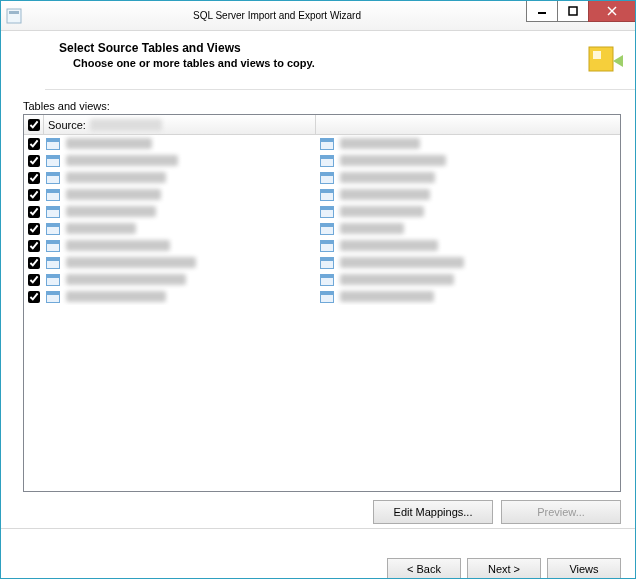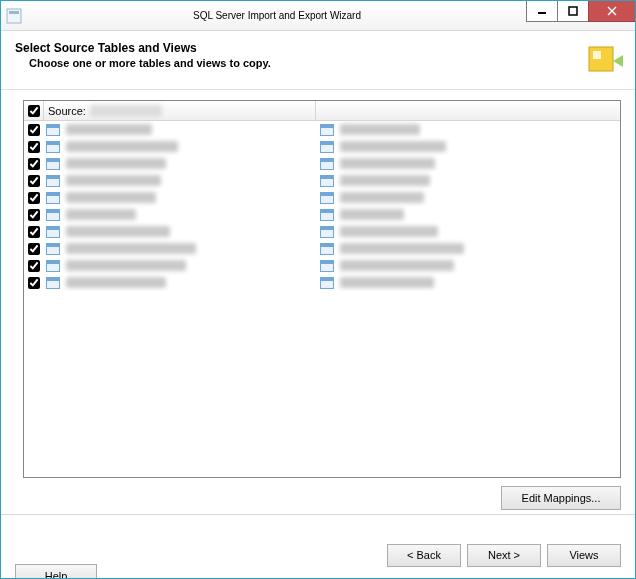--- a/index.html
+++ b/index.html
@@ -57,20 +57,21 @@
     border-color: #a04040;
   }
   
   .header-band {
     padding: 10px 12px 8px 14px;
     background: #fff;
     display: flex;
     align-items: flex-start;
     justify-content: space-between;
     border-bottom: 1px solid #e0e0e0;
+    margin-left: 44px;
   }
   .header-text h1 {
     font-size: 12px;
     font-weight: bold;
     color: #000;
     margin-bottom: 2px;
   }
   .header-text p {
     font-size: 11px;
     color: #000;
@@ -221,20 +222,21 @@
   <div class="header-logo">
     <svg width="40" height="40" viewBox="0 0 40 40">
       <rect x="6" y="6" width="24" height="24" fill="#f6cf3b" stroke="#c9a51a"></rect>
       <rect x="10" y="10" width="8" height="8" fill="#fff7d6"></rect>
       <path d="M30 20 L40 14 L40 26 Z" fill="#9ed06a"></path>
     </svg>
   </div>
 </div>
 
 <div class="content">
+  <div class="label-row">Tables and views:</div>
   <div class="grid-wrap">
     <div class="grid-header">
       <div class="gh-check">
         <input type="checkbox" checked="" style="">
       </div>
       <div class="gh-source">
         <span>Source:</span>
         <span class="hdr-blur"></span>
       </div>
     </div>
@@ -368,20 +370,21 @@
             <span class="tbl-icon"></span>
             <span class="blur-text" style="width: 94px;"></span>
           </div>
         </div>
       </div>
   </div>
 </div>
 
 <div class="mid-buttons">
   <button>Edit Mappings...</button>
+  <button disabled="">Preview...</button>
 </div>
 
 <div class="footer">
   <button class="help-btn">Help</button>
   <div class="spacer"></div>
   <button>&lt; Back</button>
   <button>Next &gt;</button>
   <button>Views</button>
 </div>
 

